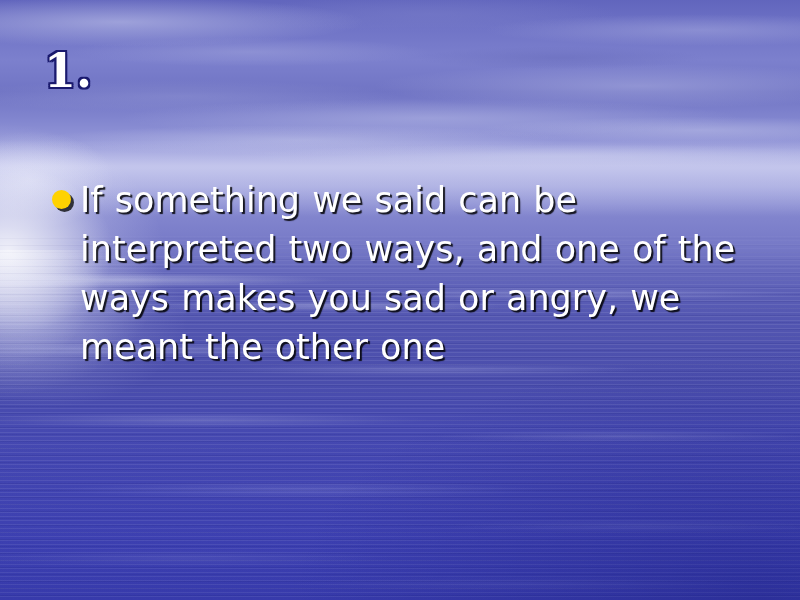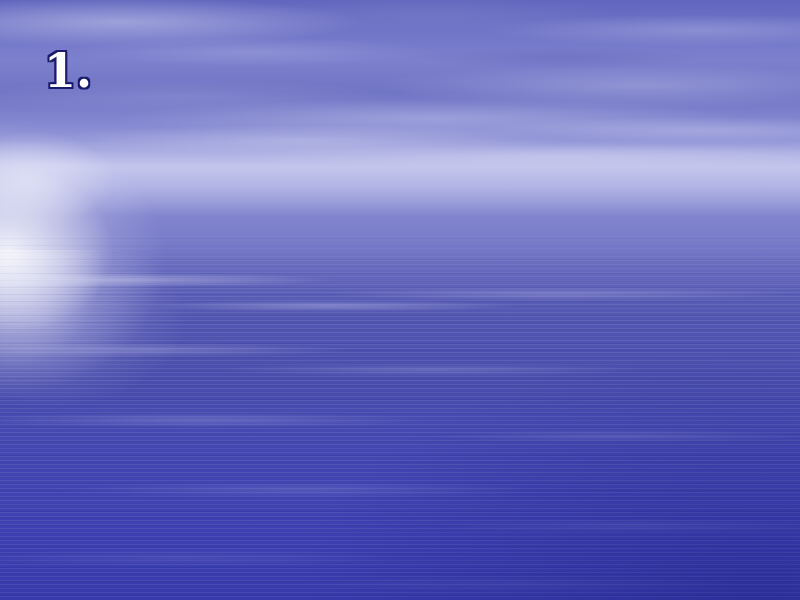--- a/index.html
+++ b/index.html
@@ -210,15 +210,21 @@
   <div class="bg-layer" id="bg-glow"></div>
   <div class="bg-layer" id="bg-water"></div>
   <div class="bg-layer" id="bg-waves2"></div>
   <div class="bg-layer" id="bg-reflect"></div>
   <div class="bg-layer" id="bg-vignette"></div>
 
   <div id="content">
 
     <div id="slide-title">1.</div>
 
+    <div id="body-block">
+      <div class="bullet-item">
+        <span class="bullet-marker"></span>
+        <span class="bullet-text">If something we said can be interpreted two ways, and one of the ways makes you sad or angry, we meant the other one</span>
+      </div>
+    </div>
 
   </div>
 </div>
 
 </body></html>

